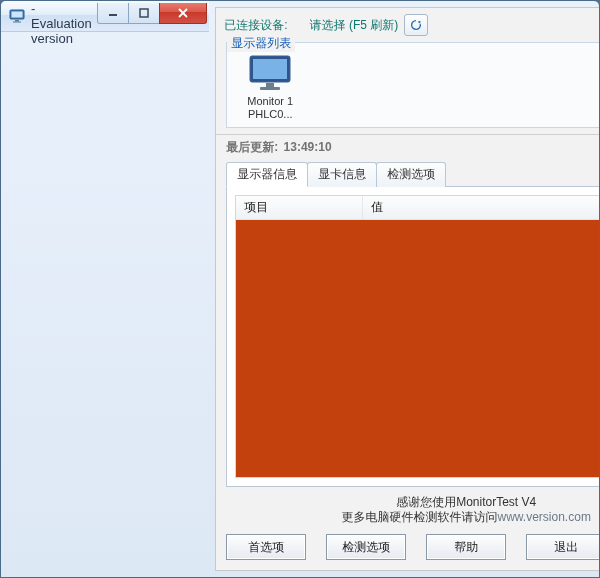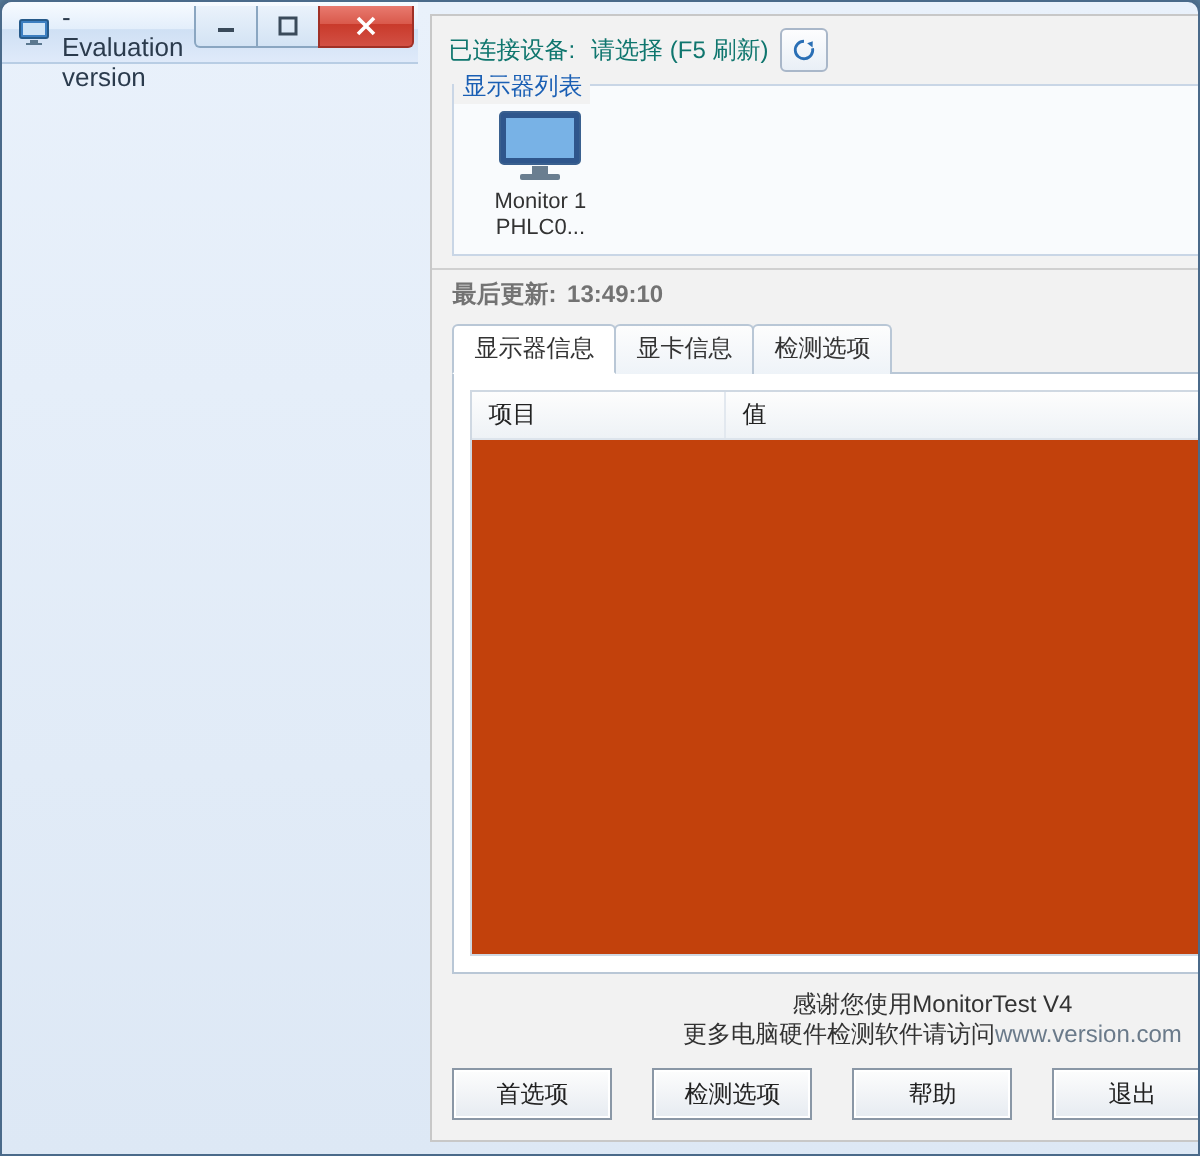--- a/index.html
+++ b/index.html
@@ -260,21 +260,21 @@
             <path d="M2 2 L10 10 M10 2 L2 10" stroke="#fff" stroke-width="1.8"></path>
           </svg>
       </div>
     </div>
   </div>
 
   <div class="client">
 
     <div class="topbar">
       <span>已连接设备:</span>
-      <span style="margin-left:8px">请选择 (F5 刷新)</span>
+      <span style="margin-left:22px">请选择 (F5 刷新)</span>
       <div class="refresh-btn">
         <svg width="14" height="14" viewBox="0 0 16 16">
           <path d="M8 3 a5 5 0 1 0 4.9 4" fill="none" stroke="#2a6fb5" stroke-width="1.6"></path>
           <path d="M12.9 6.5 L13 3 L9.8 4.2 Z" fill="#2a6fb5"></path>
         </svg>
       </div>
       <span class="corner-icon">
         <svg width="22" height="18" viewBox="0 0 22 18">
           <rect x="1" y="1" width="16" height="11" rx="1" fill="#fff" stroke="#5b788f"></rect>
           <rect x="6" y="13" width="6" height="1.5" fill="#5b788f"></rect>

